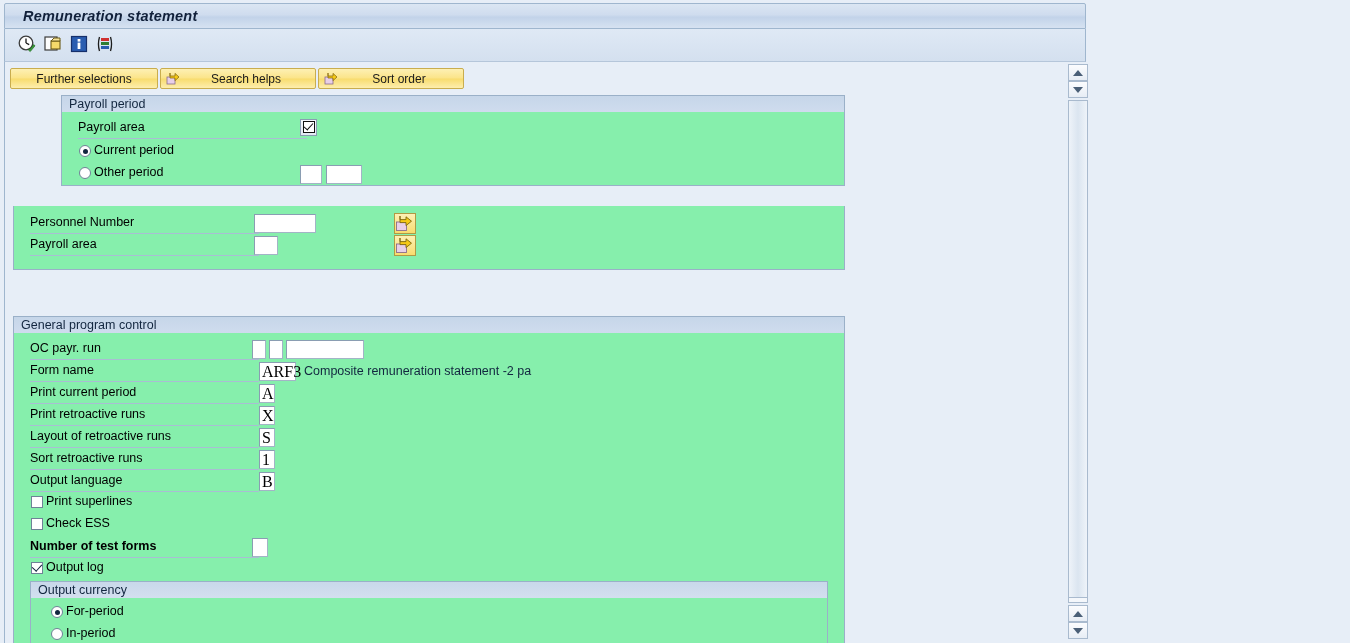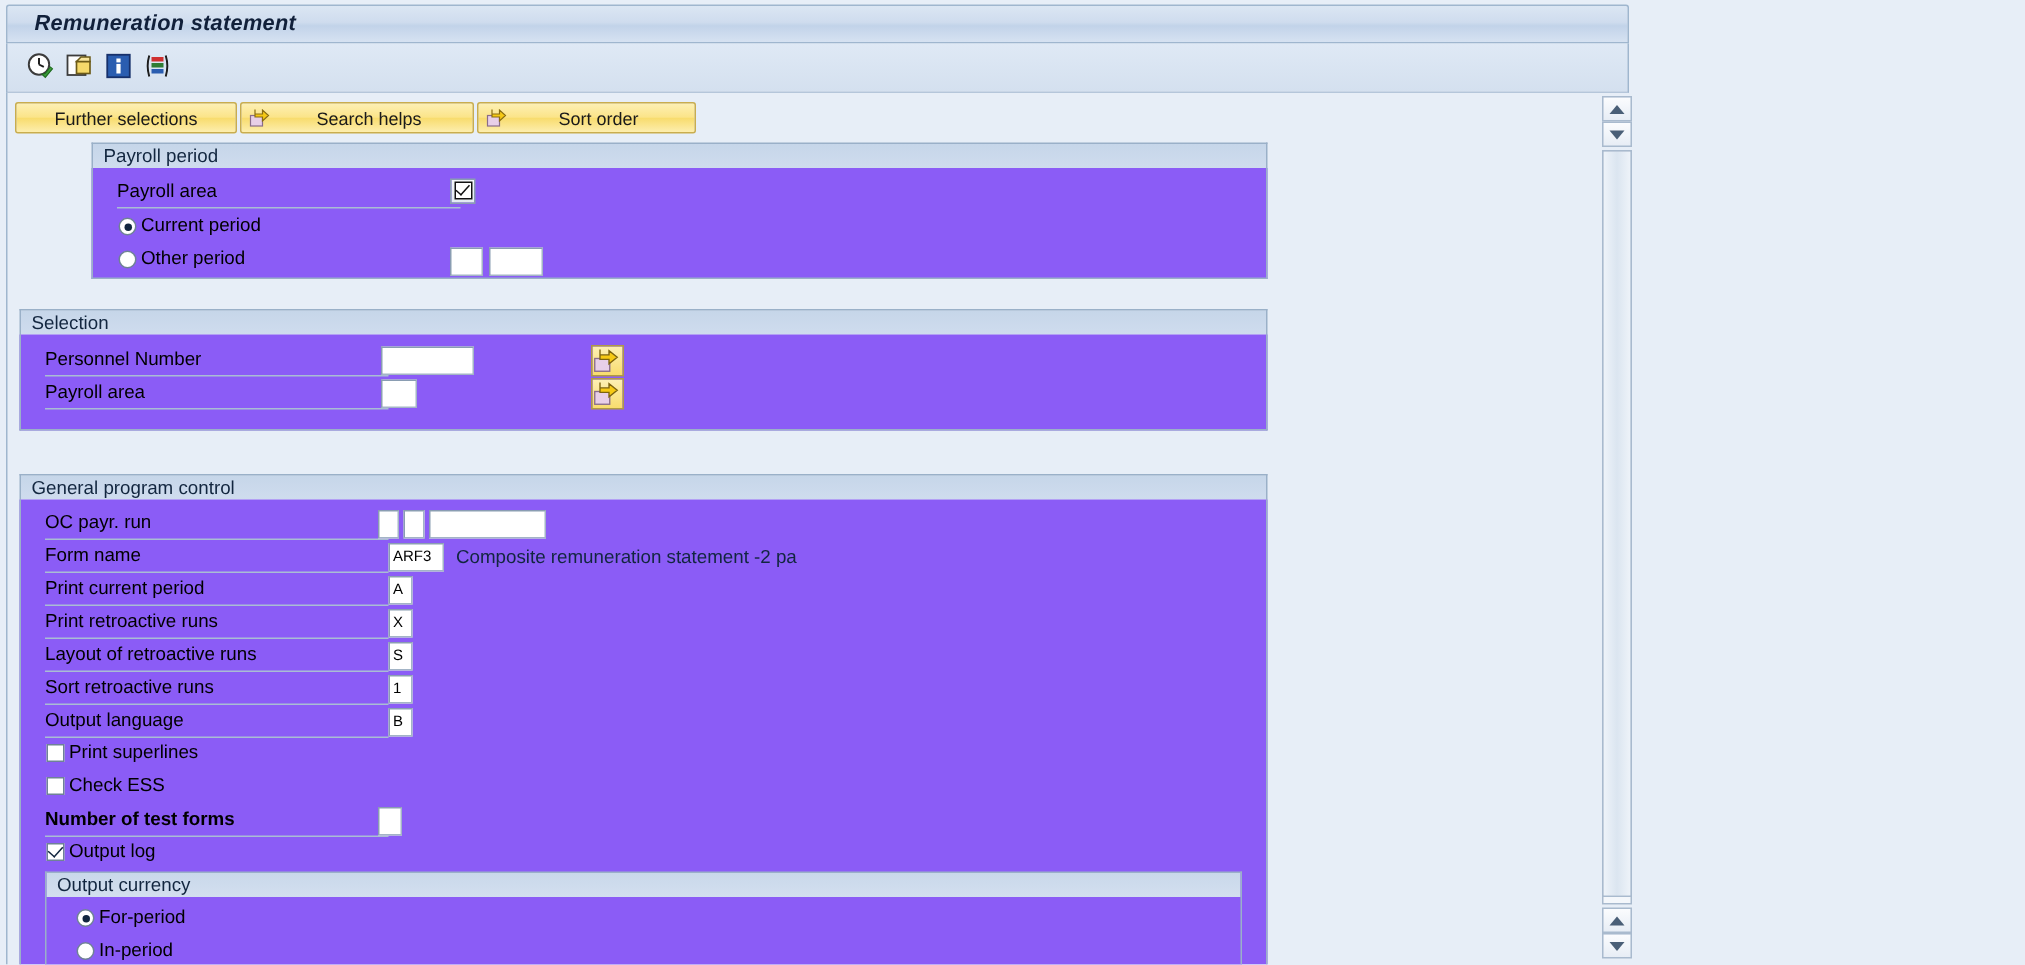--- a/index.html
+++ b/index.html
@@ -83,21 +83,21 @@
     border: 1px solid #9ab0c8;
     border-bottom: none;
     display: flex; align-items: center;
     padding-left: 7px;
     font-size: 12.5px; color: #12263f;
     box-sizing: border-box;
   }
   .group-body {
     border: 1px solid #9ab0c8;
     border-top: none;
-    background: #8b5cf6;
+    background: #86efac;
     box-sizing: border-box;
     position: relative;
   }
   .group.sub .group-hdr { background: linear-gradient(to bottom, #c9d8ea 0%, #d3dfef 100%); }
 
   
   .row { position: absolute; left: 0; height: 22px; }
   .lbl {
     position: absolute; left: 16px; top: 3px;
     font-size: 12.5px; color: #000; white-space: nowrap;
@@ -108,22 +108,22 @@
     box-sizing: border-box;
   }
   .sapinput {
     position: absolute;
     height: 19px;
     background: #fff;
     border: 1px solid #a3b4c6;
     border-top-color: #8a9db2;
     border-left-color: #8a9db2;
     box-sizing: border-box;
-    font-family: Liberation Sans, sans-serif;
-    font-size: 10px;
+    font-family: Liberation Serif, serif;
+    font-size: 16px;
     padding: 0 2px;
     line-height: 17px;
     color: #000;
     cursor: text;
   }
   .desc {
     position: absolute; top: 3px;
     font-size: 12.5px; color: #12263f; white-space: nowrap;
   }
 
@@ -306,23 +306,20 @@
           <div class="radio" style="left:17px; top:3px;"></div>
           <div class="radio-lbl" style="left:32px; top:1px;">Other period</div>
           <div class="sapinput" style="left:238px; top:1px; width:22px;"></div>
           <div class="sapinput" style="left:264px; top:1px; width:36px;"></div>
         </div>
 
       </div>
     </div>
 
     <div class="group" style="left:8px; top:144px; width:832px;">
-      <div class="group-hdr">
-        <span>Selection</span>
-      </div>
       <div class="group-body" style="height:64px;">
 
         <div class="row" style="top:7px; width:100%;">
           <div class="lbl-underline" style="top:0; width:229px;"></div>
           <div class="lbl" style="top:2px;">Personnel Number</div>
           <div class="sapinput" style="left:240px; top:1px; width:62px;"></div>
           <div class="msbtn" style="left:380px; top:0px;">
             <svg width="20" height="19" viewBox="0 0 20 19">
               <rect x="1.5" y="8" width="10" height="8.5" fill="#e8cfe8" stroke="#8a6d8a" stroke-width=".9"></rect>
               <path d="M5 2 L5 5.6 L11 5.6 L11 2.8 L16.5 7.2 L11 11.6 L11 8.6 L5 8.6 L5 2 Z" fill="#f6c914" stroke="#7d6410" stroke-width=".9"></path>

